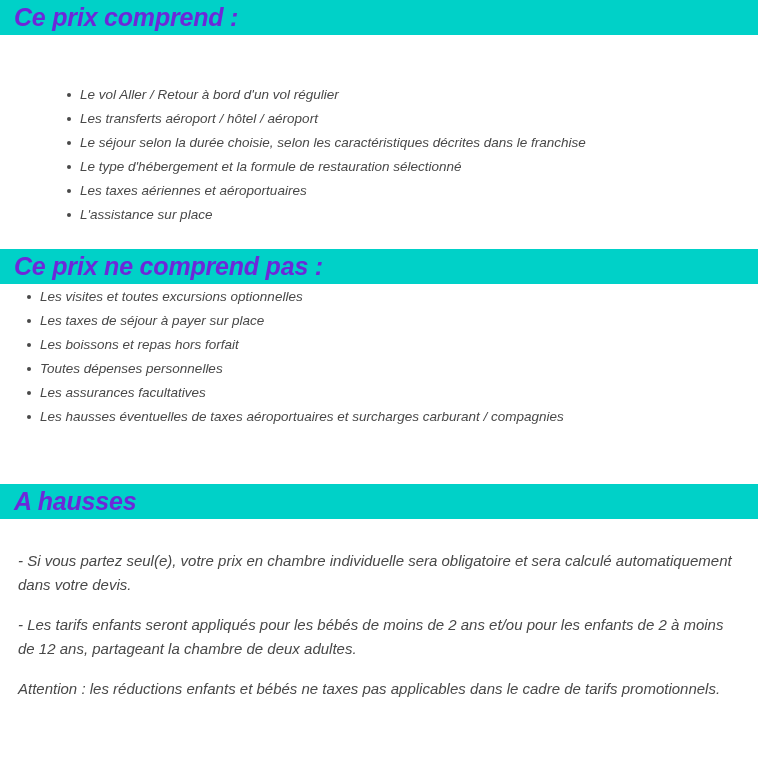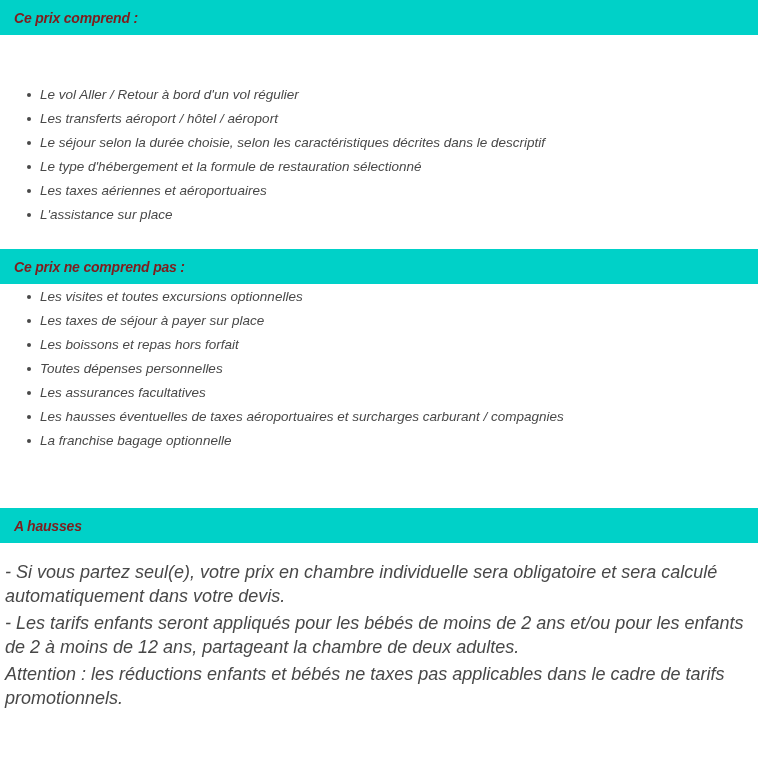--- a/index.html
+++ b/index.html
@@ -17,24 +17,24 @@
 
   .section-header {
     background: #00d1c8;
     height: 35px;
     display: flex;
     align-items: center;
     padding-left: 14px;
     box-sizing: border-box;
   }
   .section-header .title {
-    color: #7f1d1d;
+    color: #6d28d9;
     font-style: italic;
     font-weight: bold;
-    font-size: 14px;
+    font-size: 25px;
     letter-spacing: -0.2px;
     line-height: 1;
     white-space: nowrap;
   }
 
   .bullet-list {
     list-style: none;
     margin: 0;
     padding: 0;
   }
@@ -51,69 +51,68 @@
     content: "";
     position: absolute;
     left: 27px;
     top: 10px;
     width: 4px;
     height: 4px;
     border-radius: 50%;
     background: #484848;
   }
 
-  #list-included { padding-top: 48px; }
+  #list-included { padding-top: 48px; margin-left: 40px; }
   #list-excluded { padding-top: 1px; }
 
   .spacer-1 { height: 22px; }
   .spacer-2 { height: 55px; }
 
   .notes {
     padding-top: 14px;
     padding-left: 2px;
     padding-right: 8px;
   }
   .notes p {
-    margin: 3px;
+    margin: 16px;
     color: #484848;
     font-style: italic;
-    font-size: 18px;
+    font-size: 15px;
     line-height: 24px;
   }
 </style>
 </head>
 <body>
 
 <div class="section-header">
   <span class="title">Ce prix comprend :</span>
 </div>
 
 <ul class="bullet-list" id="list-included">
   <li>Le vol Aller / Retour à bord d'un vol régulier</li>
   <li>Les transferts aéroport / hôtel / aéroport</li>
-  <li>Le séjour selon la durée choisie, selon les caractéristiques décrites dans le descriptif</li>
+  <li>Le séjour selon la durée choisie, selon les caractéristiques décrites dans le franchise</li>
   <li>Le type d'hébergement et la formule de restauration sélectionné</li>
   <li>Les taxes aériennes et aéroportuaires</li>
   <li>L'assistance sur place</li>
 </ul>
 
 <div class="spacer-1"></div>
 
 <div class="section-header">
   <span class="title">Ce prix ne comprend pas :</span>
 </div>
 
 <ul class="bullet-list" id="list-excluded">
   <li>Les visites et toutes excursions optionnelles</li>
   <li>Les taxes de séjour à payer sur place</li>
   <li>Les boissons et repas hors forfait</li>
   <li>Toutes dépenses personnelles</li>
   <li>Les assurances facultatives</li>
   <li>Les hausses éventuelles de taxes aéroportuaires et surcharges carburant / compagnies</li>
-  <li>La franchise bagage optionnelle</li>
 </ul>
 
 <div class="spacer-2"></div>
 
 <div class="section-header">
   <span class="title">A hausses</span>
 </div>
 
 <div class="notes">
   <p>- Si vous partez seul(e), votre prix en chambre individuelle sera obligatoire et sera calculé automatiquement dans votre devis.</p>

